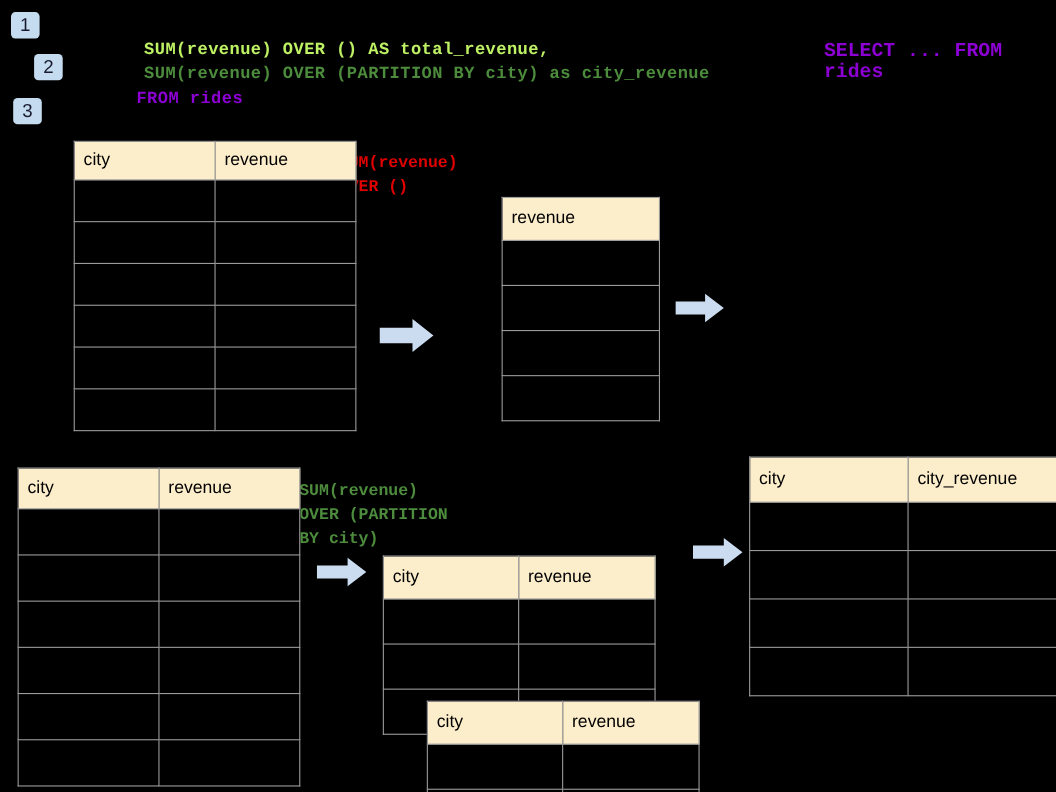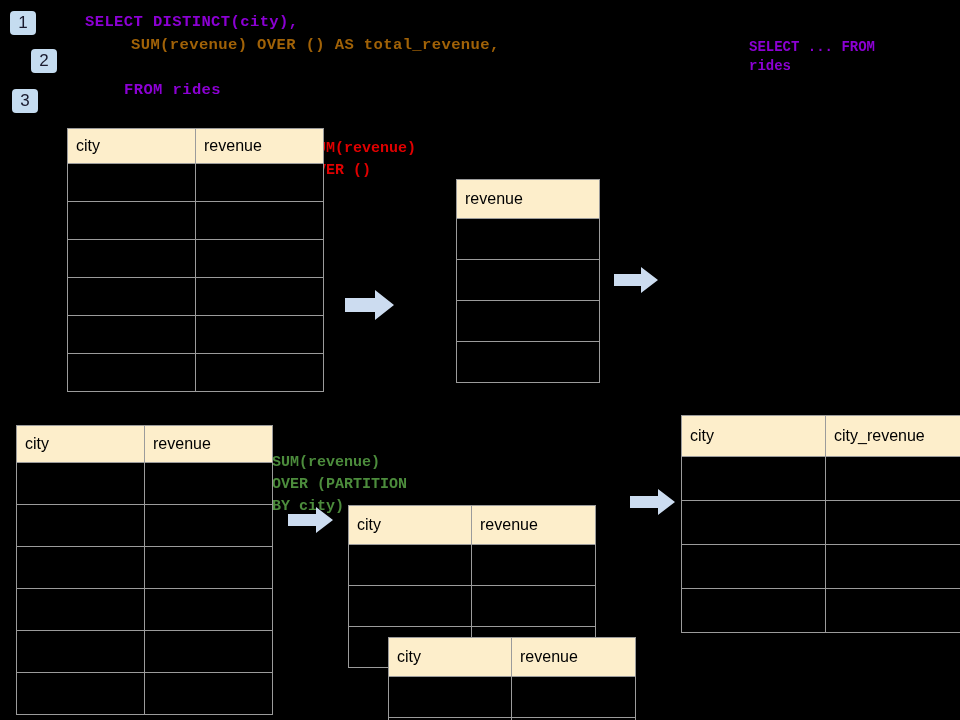--- a/index.html
+++ b/index.html
@@ -39,27 +39,27 @@
   
   .sql {
     position: absolute;
     font-family: "Liberation Mono", monospace;
     font-size: 15.5px;
     font-weight: bold;
     letter-spacing: 0.4px;
     white-space: pre;
   }
   .sql-purple { color: #8c00d4; }
-  .sql-red    { color: #a16207; }
+  .sql-red    { color: #bef264; }
   .sql-green  { color: #4c8c3c; }
 
   .sidenote {
     position: absolute;
     font-family: "Liberation Mono", monospace;
-    font-size: 14px;
+    font-size: 18px;
     font-weight: bold;
     color: #8c00d4;
     line-height: 19px;
     white-space: pre-line;
   }
 
   
   .annot {
     position: absolute;
     font-family: "Liberation Mono", monospace;
@@ -103,31 +103,31 @@
 </style>
 </head>
 <body>
 
 <div class="stage">
 
   <div class="badge" style="left:10px; top:11px;">1</div>
   <div class="badge" style="left:31px; top:49px;">2</div>
   <div class="badge" style="left:12px; top:89px;">3</div>
 
-  <div class="sql sql-purple" style="left:85px; top:13px;">SELECT DISTINCT(city),</div>
   <div class="sql sql-red" style="left:131px; top:36px;">SUM(revenue) OVER () AS total_revenue,</div>
+  <div class="sql sql-green" style="left:131px; top:58px;">SUM(revenue) OVER (PARTITION BY city) as city_revenue</div>
   <div class="sql sql-purple" style="left:124px; top:81px;">FROM rides</div>
 
   <div class="sidenote" style="left:749px; top:38px;">SELECT ... FROM
 rides</div>
 
   <div class="annot annot-red" style="left:308px; top:138px;">SUM(revenue)
 OVER ()</div>
 
-  <div class="annot annot-green" style="left:272px; top:436px;margin-top:16px;">SUM(revenue)
+  <div class="annot annot-green" style="left:272px; top:436px;">SUM(revenue)
 OVER (PARTITION
 BY city)</div>
 
   <table class="tbl" style="left:67px; top:128px; width:238px;">
     <thead>
       <tr>
         <th style="width:119px; height:34px;">city</th>
         <th style="width:119px; height:34px;">revenue</th>
       </tr>
     </thead>

